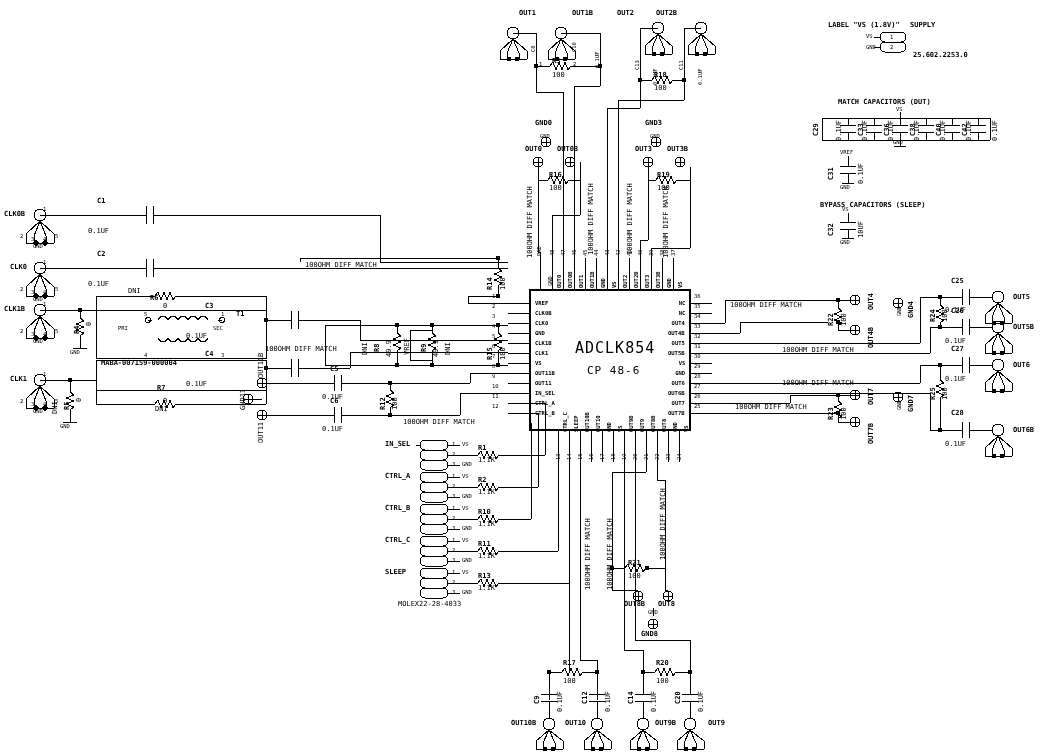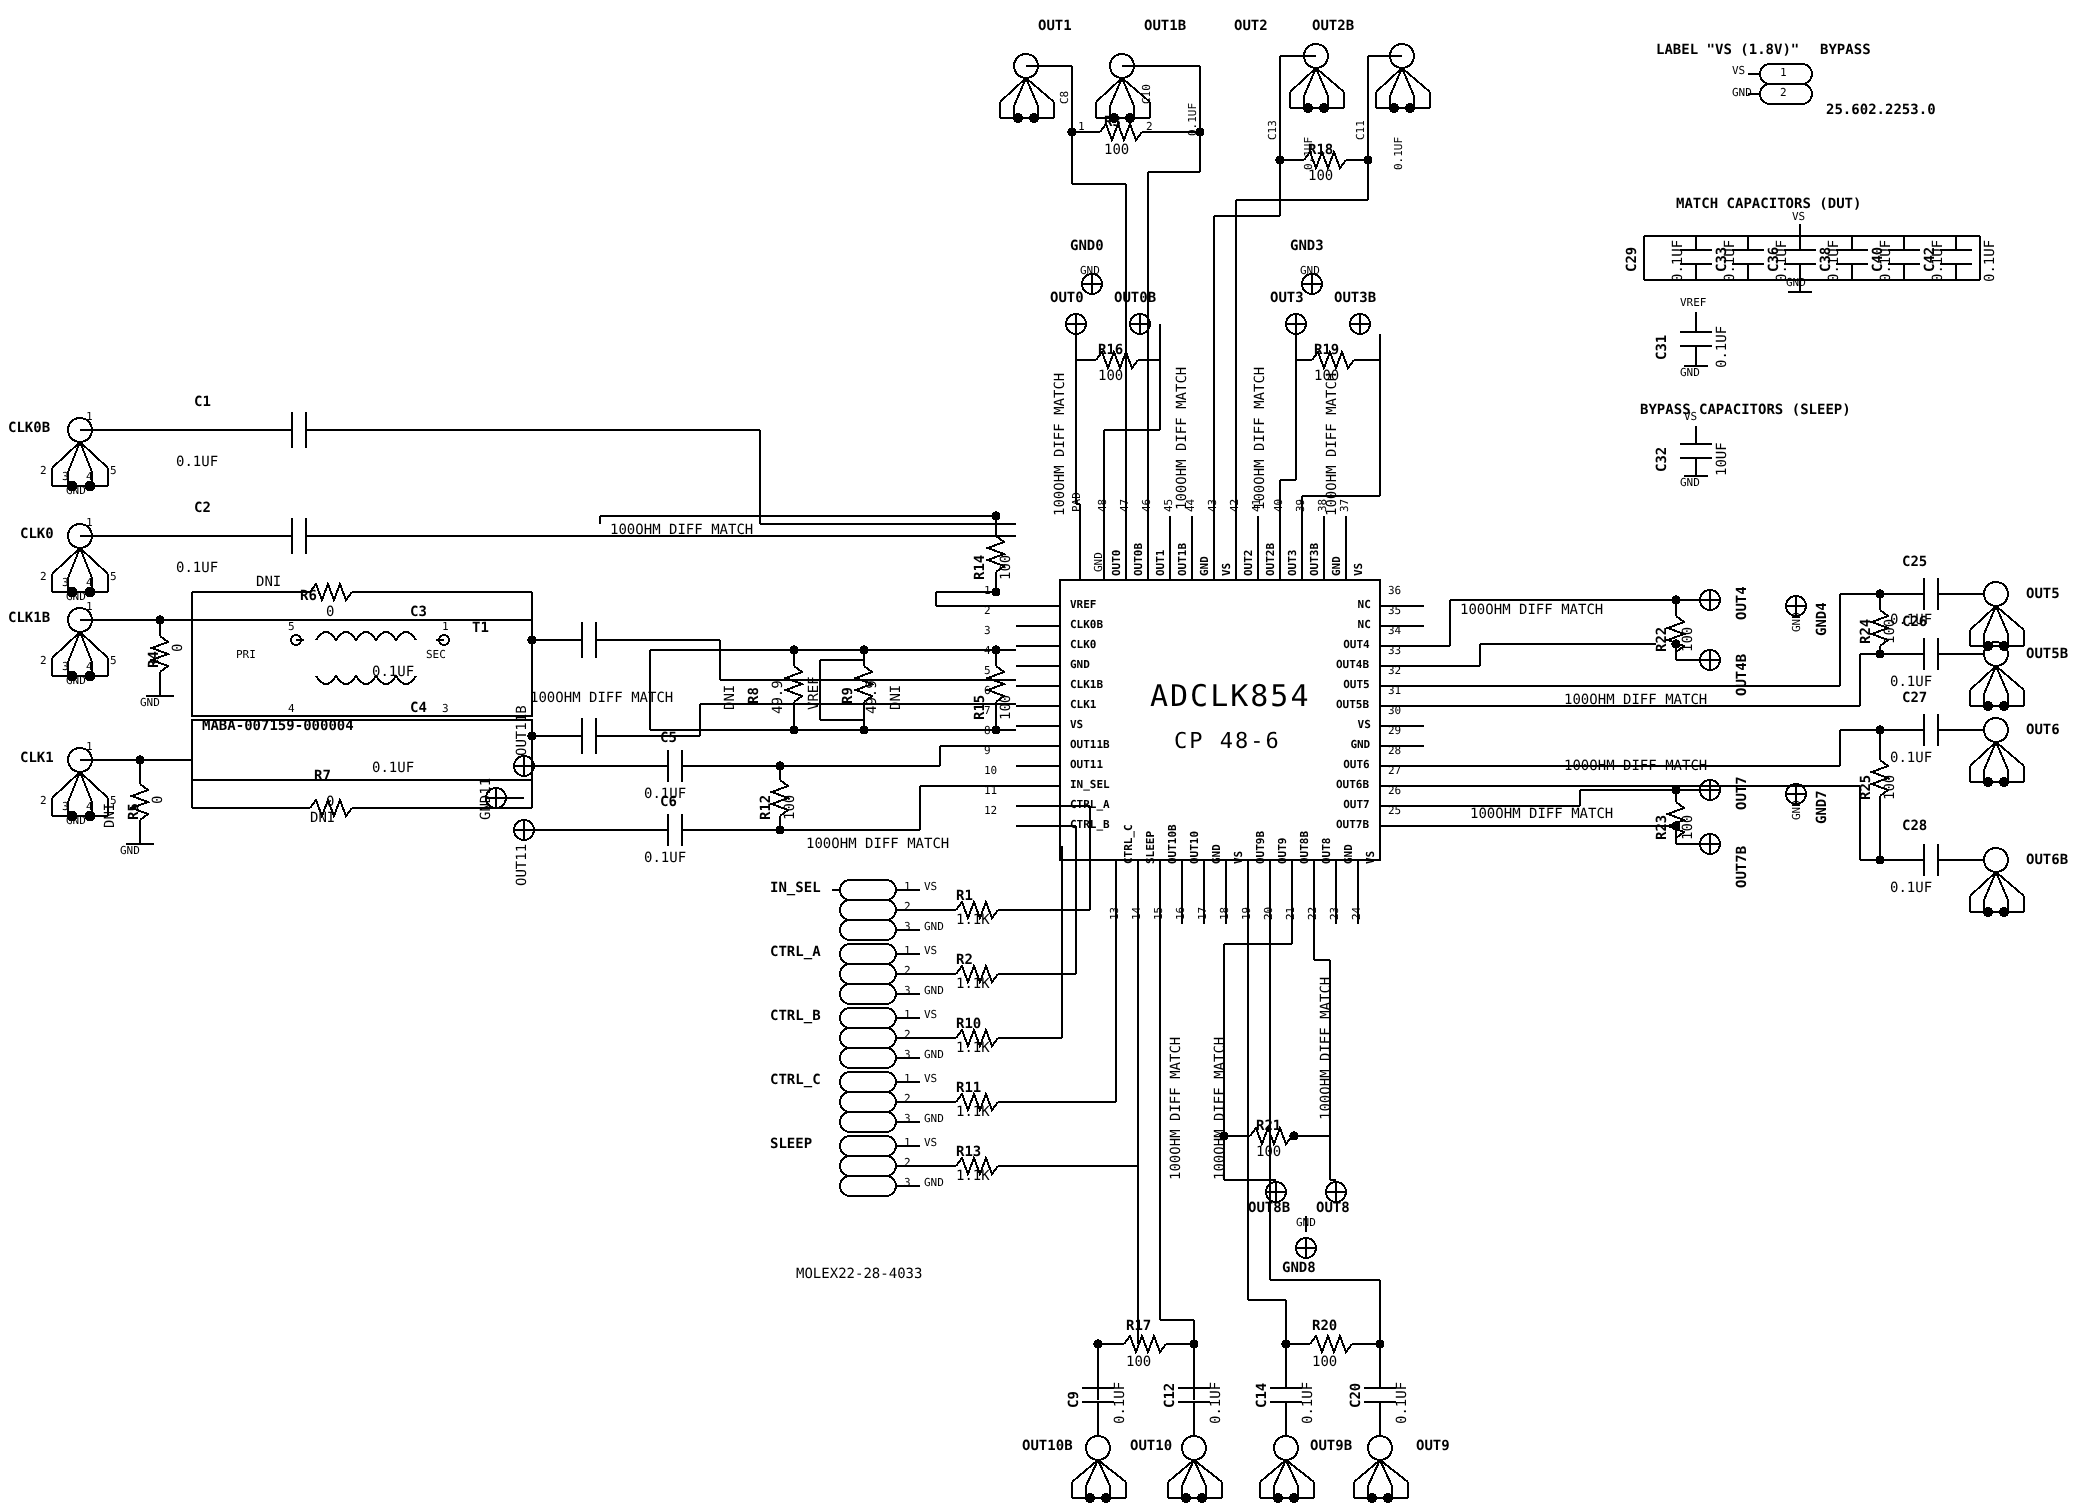--- a/index.html
+++ b/index.html
@@ -1064,21 +1064,21 @@
       <div class="lbl " style="left: 478px; top: 553px;">1.1K</div>
       <div class="lbl b" style="left: 385px; top: 568.5px;">SLEEP</div>
       <div class="lbl tiny" style="left: 452px; top: 568.5px;">1</div>
       <div class="lbl tiny" style="left: 452px; top: 578.5px;">2</div>
       <div class="lbl tiny" style="left: 452px; top: 588.5px;">3</div>
       <div class="lbl tiny" style="left: 462px; top: 569px;">VS</div>
       <div class="lbl tiny" style="left: 462px; top: 589px;">GND</div>
       <div class="lbl b" style="left: 478px; top: 573px;">R13</div>
       <div class="lbl " style="left: 478px; top: 585px;">1.1K</div>
     </div>
-<div class="lbl" style="left:398px;top:634px;">MOLEX22-28-4033</div>
+<div class="lbl" style="left:398px;top:601px;">MOLEX22-28-4033</div>
 
 <div class="lbl b" style="left:519px;top:10px;">OUT1</div>
 <div class="lbl b" style="left:572px;top:10px;">OUT1B</div>
 <div class="lbl b" style="left:617px;top:10px;">OUT2</div>
 <div class="lbl b" style="left:656px;top:10px;">OUT2B</div>
 <div class="lbl tiny vt" style="left:530px;top:52px;">C8</div>
 <div class="lbl tiny vt" style="left:571px;top:52px;">C10</div>
 <div class="lbl tiny vt" style="left:594px;top:68px;">0.1UF</div>
 <div class="lbl tiny vt" style="left:634px;top:70px;">C13</div>
 <div class="lbl tiny vt" style="left:652px;top:85px;">0.1UF</div>
@@ -1150,21 +1150,21 @@
 <div class="lbl b vt" style="left:628px;top:704px;">C14</div>
 <div class="lbl vt" style="left:651px;top:712px;">0.1UF</div>
 <div class="lbl b vt" style="left:675px;top:704px;">C20</div>
 <div class="lbl vt" style="left:698px;top:712px;">0.1UF</div>
 <div class="lbl b" style="left:511px;top:720px;">OUT10B</div>
 <div class="lbl b" style="left:565px;top:720px;">OUT10</div>
 <div class="lbl b" style="left:655px;top:720px;">OUT9B</div>
 <div class="lbl b" style="left:708px;top:720px;">OUT9</div>
 
 <div class="lbl b" style="left:828px;top:22px;">LABEL "VS (1.8V)"</div>
-<div class="lbl b" style="left:910px;top:22px;">BYPASS</div>
+<div class="lbl b" style="left:910px;top:22px;">SUPPLY</div>
 <div class="lbl tiny" style="left:866px;top:33px;">VS</div>
 <div class="lbl tiny" style="left:866px;top:44px;">GND</div>
 <div class="lbl tiny" style="left:890px;top:34px;">1</div>
 <div class="lbl tiny" style="left:890px;top:44px;">2</div>
 <div class="lbl b" style="left:913px;top:52px;">25.602.2253.0</div>
 
 <div class="lbl b" style="left:838px;top:99px;">MATCH CAPACITORS (DUT)</div>
 <div class="lbl b vt" style="left:813px;top:136px;">C29</div>
 <div class="lbl vt" style="left:836px;top:141px;">0.1UF</div>
 <div class="lbl b vt" style="left:858px;top:136px;">C33</div>

